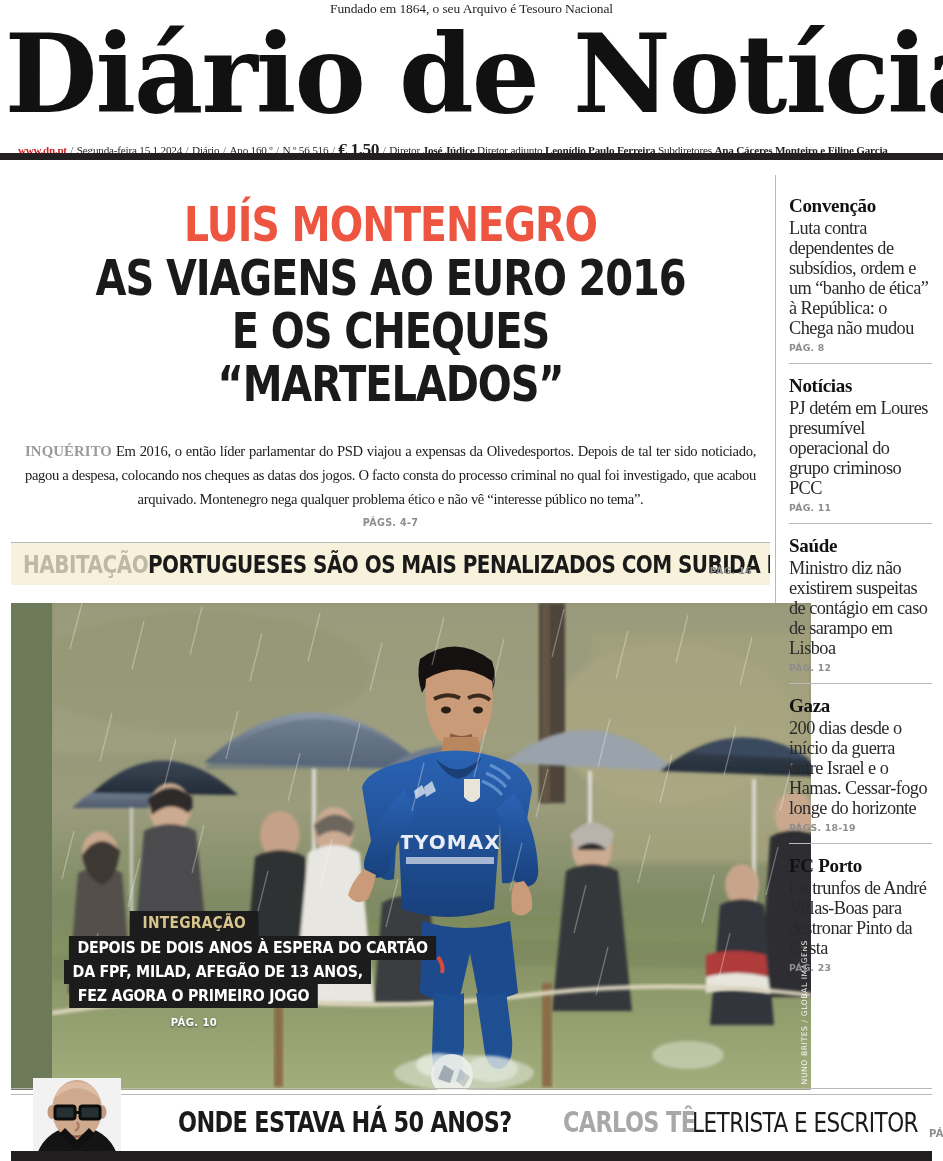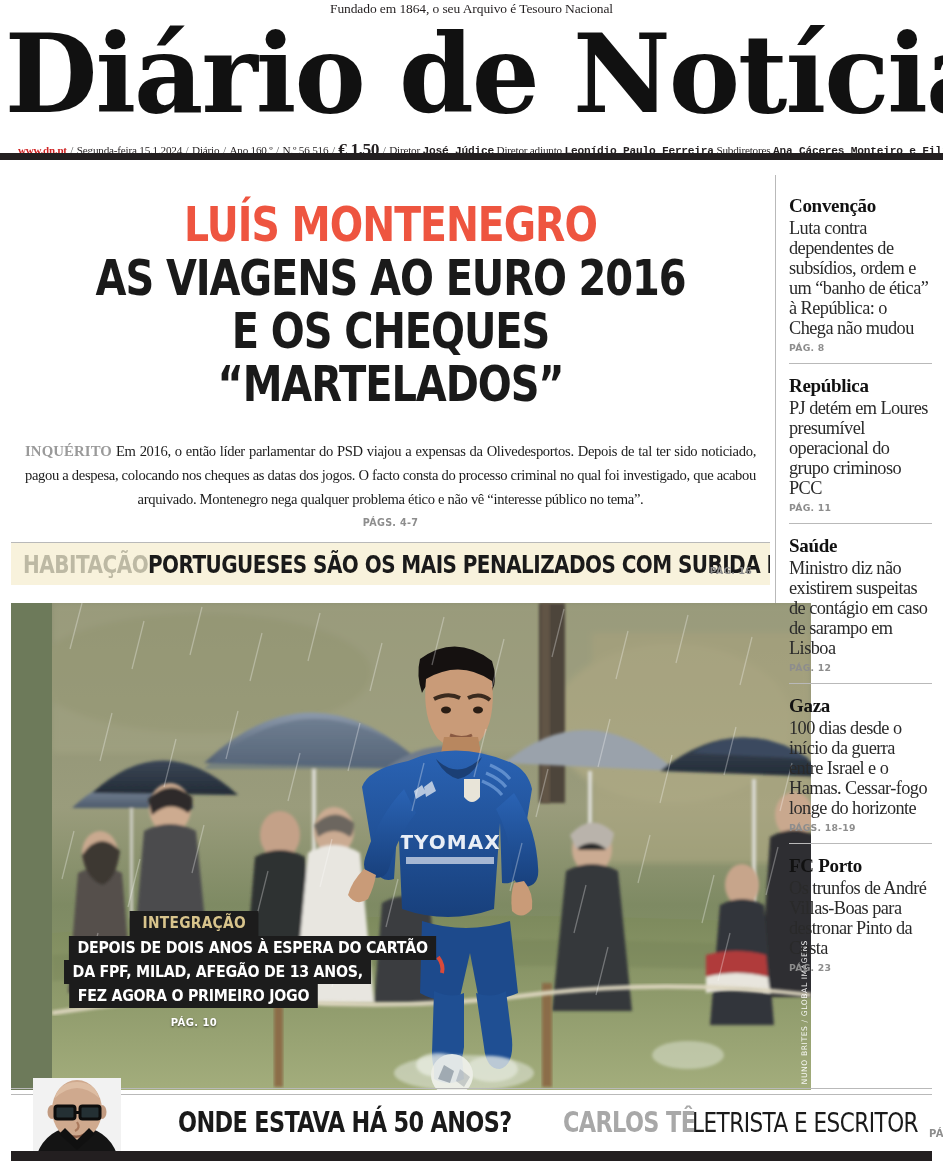--- a/index.html
+++ b/index.html
@@ -65,21 +65,21 @@
     font-size: 11.2px;
     color: #231f20;
     white-space: nowrap;
     letter-spacing: -0.22px;
   }
   .infoline .url {
     color: #cf2222;
     font-weight: 700;
     font-size: 11px;
   }
-  .infoline b { font-weight: 700; font-family: Liberation Mono, monospace; }
+  .infoline b { font-weight: 700; }
   .infoline .sep { color: #555; padding: 0 1px; }
   .infoline .price {
     font-size: 17.5px;
     font-weight: 700;
     letter-spacing: -0.5px;
     position: relative;
     top: 1px;
   }
 
   .rule-thick {
@@ -671,36 +671,36 @@
   <div class="col-side">
 
     <div class="side-item">
       <div class="side-title">Convenção</div>
       <div class="side-body">Luta contra dependentes de subsídios, ordem e um “banho de ética” à República: o Chega não mudou</div>
       <div class="side-pag">PÁG. 8</div>
     </div>
     <div class="side-sep"></div>
 
     <div class="side-item">
-      <div class="side-title">República</div>
+      <div class="side-title">Notícias</div>
       <div class="side-body">PJ detém em Loures presumível operacional do grupo criminoso PCC</div>
       <div class="side-pag">PÁG. 11</div>
     </div>
     <div class="side-sep"></div>
 
     <div class="side-item">
       <div class="side-title">Saúde</div>
       <div class="side-body">Ministro diz não existirem suspeitas de contágio em caso de sarampo em Lisboa</div>
       <div class="side-pag">PÁG. 12</div>
     </div>
     <div class="side-sep"></div>
 
     <div class="side-item">
       <div class="side-title">Gaza</div>
-      <div class="side-body">100 dias desde o início da guerra entre Israel e o Hamas. Cessar-fogo longe do horizonte</div>
+      <div class="side-body">200 dias desde o início da guerra entre Israel e o Hamas. Cessar-fogo longe do horizonte</div>
       <div class="side-pag">PÁGS. 18-19</div>
     </div>
     <div class="side-sep"></div>
 
     <div class="side-item">
       <div class="side-title">FC Porto</div>
       <div class="side-body">Os trunfos de André Villas-Boas para destronar Pinto da Costa</div>
       <div class="side-pag">PÁG. 23</div>
     </div>
   </div>

